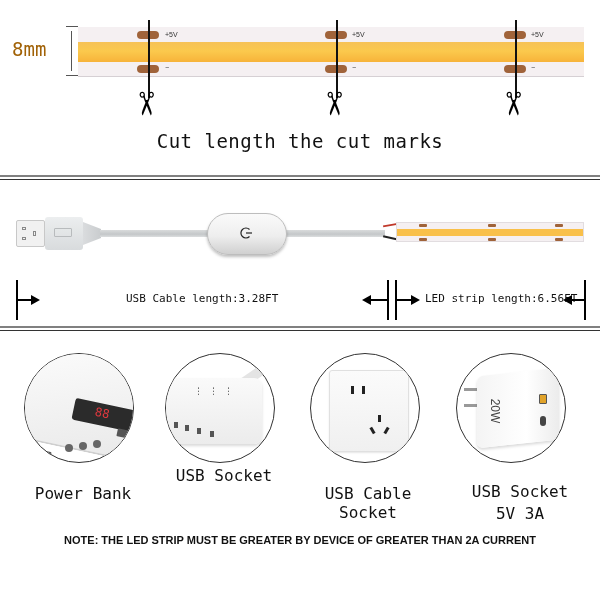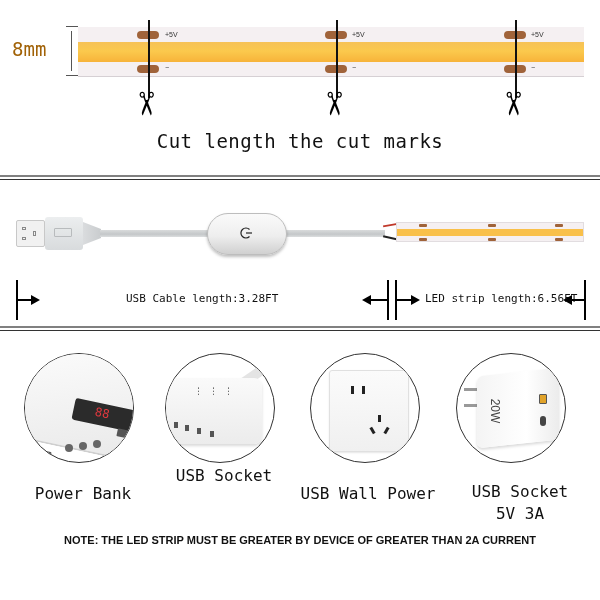--- a/index.html
+++ b/index.html
@@ -158,21 +158,21 @@
 <div class="abs dev-label" style="left:154px;top:466px">USB Socket</div>
 
 <div class="abs circle" style="left:310px;top:353px">
   <div class="abs" style="left:18px;top:16px;width:80px;height:82px;background:linear-gradient(180deg,#fbfbfb,#f0f0f0);border:1px solid #e0e0e0;border-radius:3px;box-shadow:0 1px 2px rgba(0,0,0,0.1);"></div>
   <div class="abs" style="left:40px;top:32px;width:3px;height:8px;background:#222"></div>
   <div class="abs" style="left:51px;top:32px;width:3px;height:8px;background:#222"></div>
   <div class="abs" style="left:67px;top:61px;width:3px;height:7px;background:#222"></div>
   <div class="abs" style="left:60px;top:73px;width:3px;height:7px;background:#222;transform:rotate(-30deg)"></div>
   <div class="abs" style="left:74px;top:73px;width:3px;height:7px;background:#222;transform:rotate(30deg)"></div>
 </div>
-<div class="abs dev-label" style="left:298px;top:484px">USB Wall Power</div>
+<div class="abs dev-label" style="left:298px;top:484px">USB Cable Socket</div>
 
 <div class="abs circle" style="left:456px;top:353px">
   <div class="abs" style="left:7px;top:34px;width:14px;height:3px;background:#999"></div>
   <div class="abs" style="left:7px;top:50px;width:14px;height:3px;background:#999"></div>
   <div class="abs" style="left:20px;top:18px;width:82px;height:72px;background:linear-gradient(90deg,#f4f4f4,#ffffff 60%,#ececec);border-radius:6px;box-shadow:0 2px 3px rgba(0,0,0,0.15);transform:skewY(-6deg);"></div>
   <div class="abs" style="left:26px;top:50px;font-size:12px;color:#444;transform:rotate(90deg);font-family:'Liberation Sans',sans-serif;">20W</div>
   <div class="abs" style="left:82px;top:40px;width:8px;height:10px;background:#e1a32a;border:1px solid #555;border-radius:1px"></div>
   <div class="abs" style="left:83px;top:62px;width:6px;height:10px;background:#444;border-radius:3px"></div>
 </div>
 <div class="abs dev-label" style="left:450px;top:482px">USB Socket</div>

